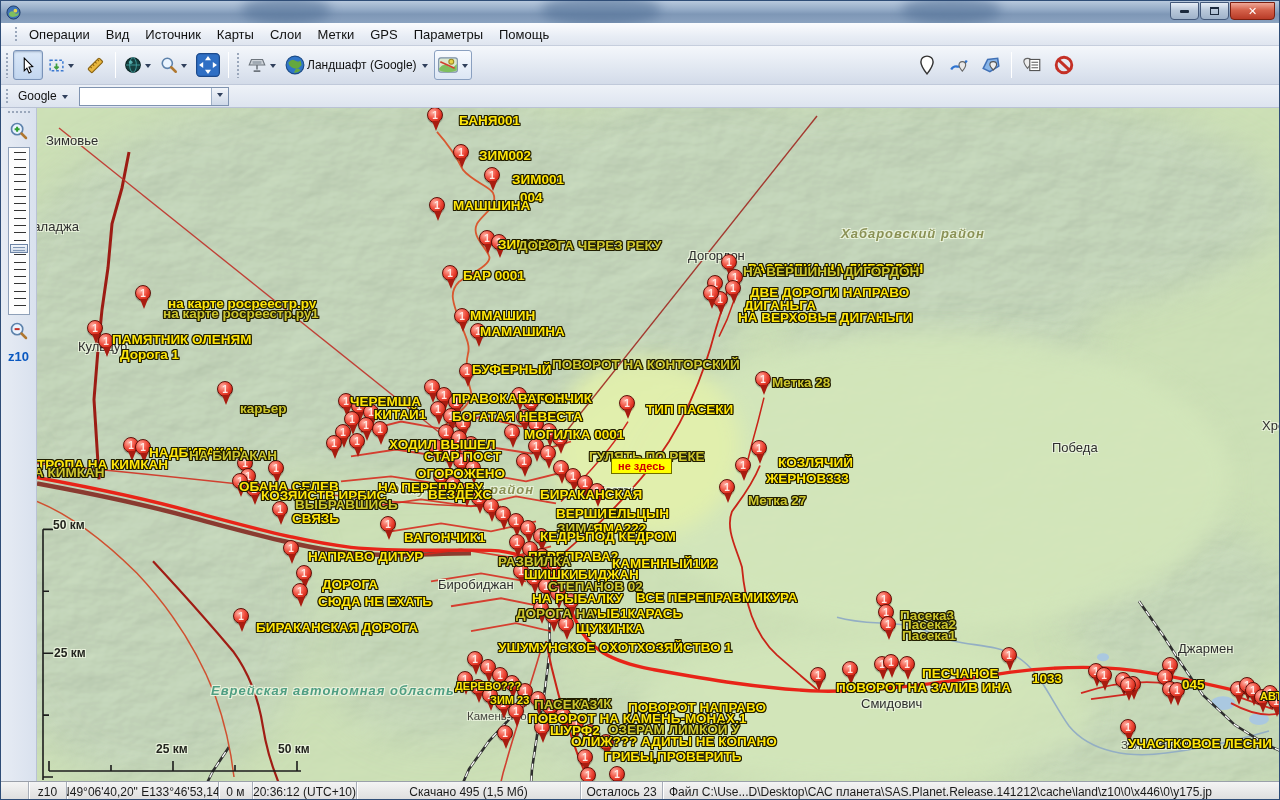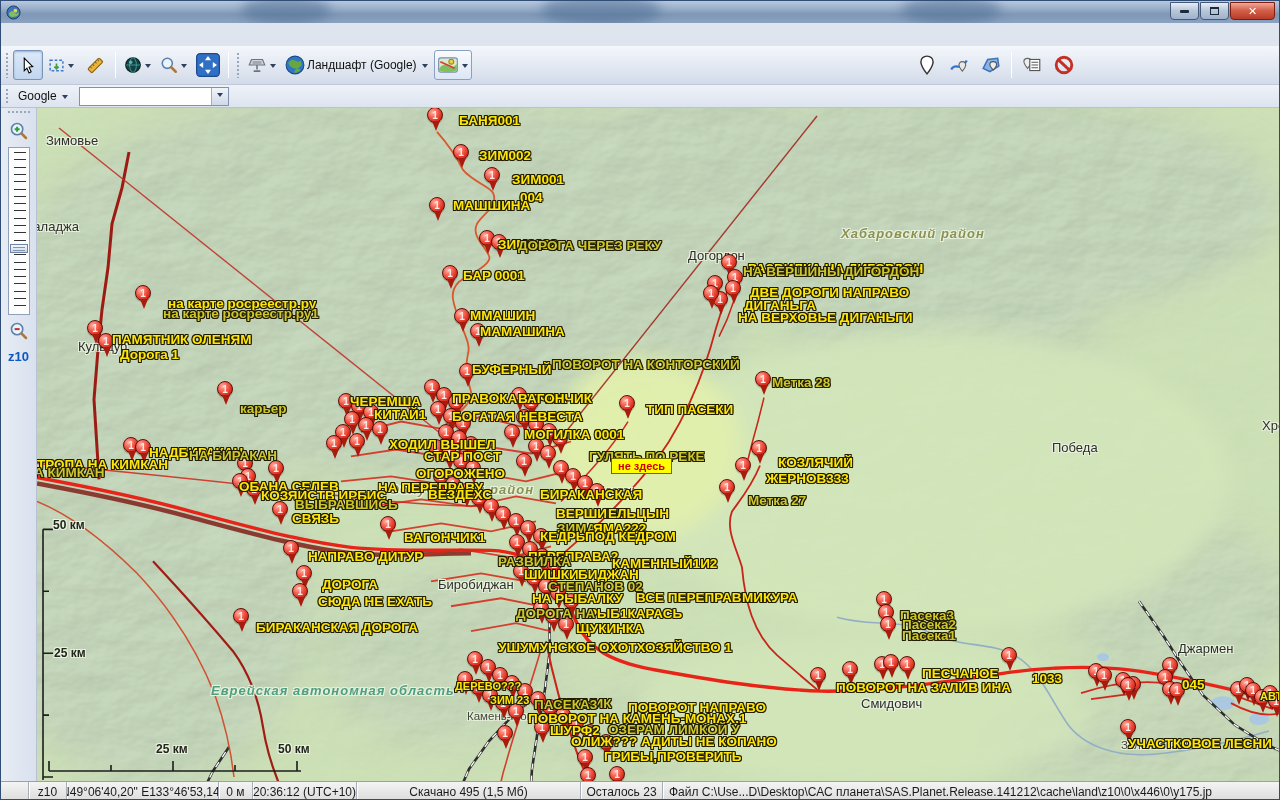--- a/index.html
+++ b/index.html
@@ -115,20 +115,32 @@
       <div class="wbtn">
           <span class="mini"></span>
         </div>
       <div class="wbtn">
           <span class="maxi"></span>
         </div>
       <div class="wbtn close">✕</div>
     </div>
   </div>
 
+  <div id="menubar">
+    <span class="grip"></span>
+  <span class="menu-item">Операции</span>
+      <span class="menu-item">Вид</span>
+      <span class="menu-item">Источник</span>
+      <span class="menu-item">Карты</span>
+      <span class="menu-item">Слои</span>
+      <span class="menu-item">Метки</span>
+      <span class="menu-item">GPS</span>
+      <span class="menu-item">Параметры</span>
+      <span class="menu-item">Помощь</span>
+    </div>
 
   <div id="toolbar">
     <span class="grip" style="margin-left:4px"></span>
 
     <div class="tbtn pressed">
       <svg width="17" height="17" viewBox="0 0 16 16">
         <path d="M4,1 L12,9 L8.5,9.5 L10.5,14 L8.5,15 L6.5,10.5 L4,13 Z" fill="#fff" stroke="#000" stroke-width="1"></path>
       </svg>
     </div>
     <div class="tbtn">

